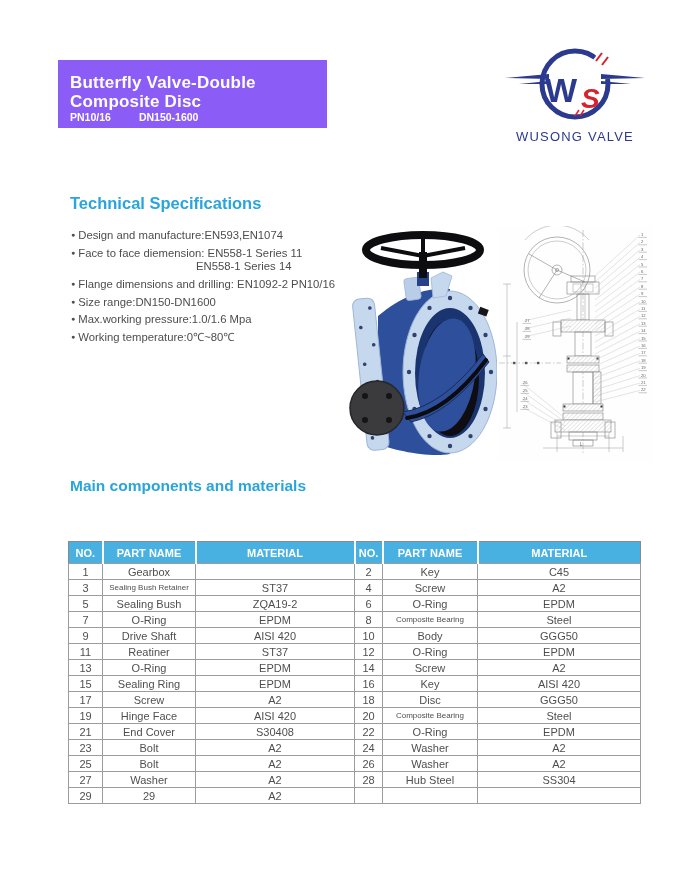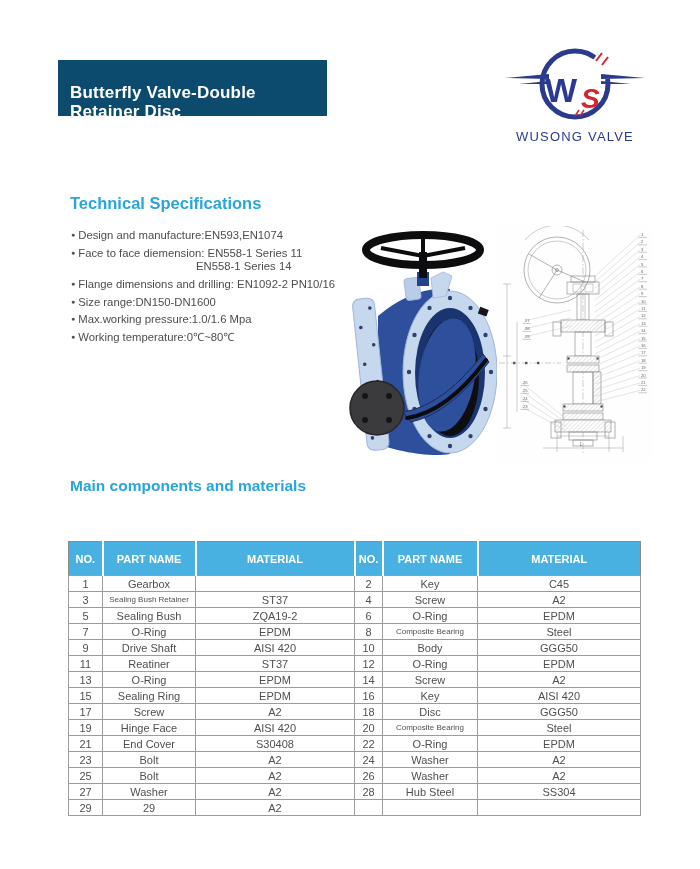--- a/index.html
+++ b/index.html
@@ -4,22 +4,22 @@
 <style>
   * { box-sizing: border-box; }
   html,body { margin:0; padding:0; background:#fff; }
   .page {
     position:relative; width:700px; height:869px; background:#ffffff;
     font-family:"Liberation Sans", sans-serif; overflow:hidden;
   }
 
   
   .banner {
-    position:absolute; left:58px; top:60px; width:269px; height:56px;
-    background:#0c4a6e; color:#fff; padding:24px 8px 0 12px;
+    position:absolute; left:58px; top:60px; width:269px; height:68px;
+    background:#8b5cf6; color:#fff; padding:14px 8px 0 12px;
   }
   .banner-title { font-size:17px; font-weight:700; line-height:18.5px; letter-spacing:0.2px; }
   .banner-sub  { font-size:10.5px; font-weight:700; }
   .banner-sub .dn { margin-left:28px; }
 
   
   .logo { position:absolute; left:503px; top:44px; width:144px; text-align:center; }
   .logo svg { display:block; }
   .logo-text { font-size:13px; font-weight:400; color:#2b3a8f; letter-spacing:1.2px; margin-top:1px; }
 
@@ -42,38 +42,38 @@
   .drawing svg line.leader { stroke:#b0b0b0; stroke-width:0.35; }
   .drawing svg text.dim { font-size:4.5px; fill:#666; }
 
   
   .components-table {
     position:absolute; left:68px; top:541px; width:572px;
     border-collapse:collapse; table-layout:fixed; border:1px solid #8a8a8a;
   }
   .components-table th {
     background:#49b1e2; color:#fff; font-size:11px; font-weight:700;
-    height:34px; border-right:2px solid #fff; border-bottom:1px solid #9c9c9c; padding:0;
+    height:22px; border-right:2px solid #fff; border-bottom:1px solid #9c9c9c; padding:0;
   }
   .components-table th:last-child { border-right:1px solid #8a8a8a; }
   .components-table td {
     height:16px; font-size:11px; color:#4f4f4f; text-align:center;
     border:1px solid #9c9c9c; padding:0 1px; white-space:nowrap; overflow:hidden;
   }
   .components-table td.small { font-size:8px; }
 </style>
 </head>
 <body>
 
 <div class="page">
 
   <div class="banner">
     <div class="banner-title">
       <div>Butterfly Valve-Double</div>
-      <div>Retainer Disc</div>
+      <div>Composite Disc</div>
     </div>
     <div class="banner-sub">
       <span>PN10/16</span><span class="dn">DN150-1600</span>
     </div>
   </div>
 
   <div class="logo">
     <svg width="144" height="84" viewBox="0 0 144 84">
       <circle cx="72" cy="40" r="33" fill="none" stroke="#2b3a8f" stroke-width="5"></circle>
       <path d="M72 40 L102 0 L136 30 Z" fill="#ffffff"></path>

